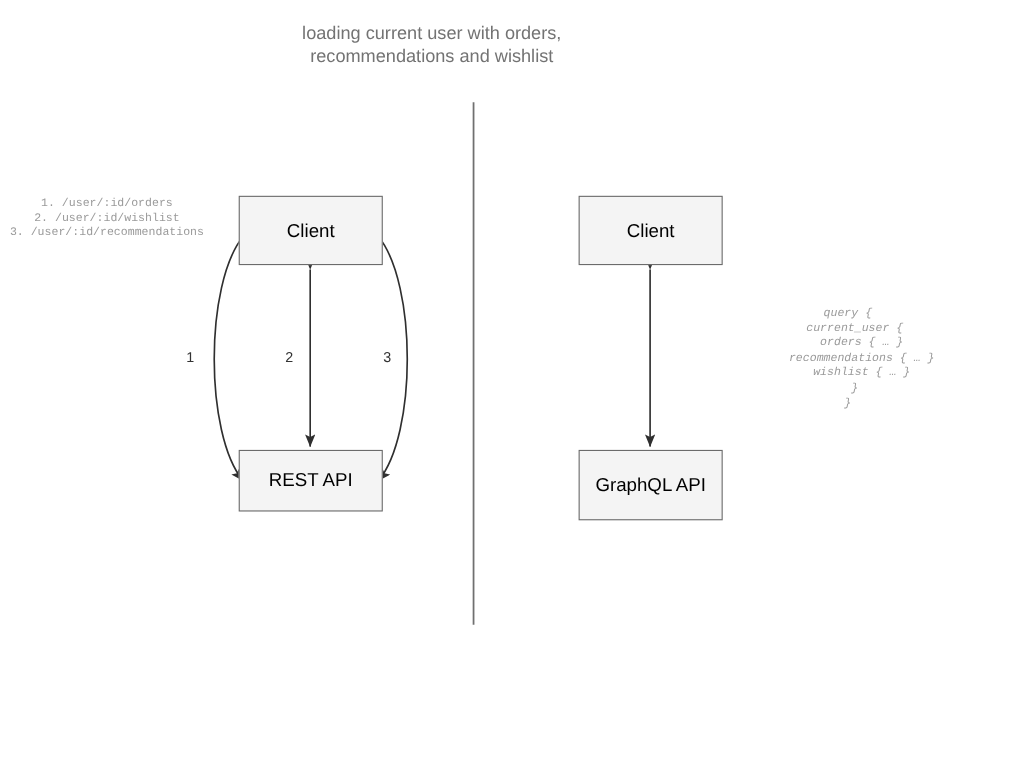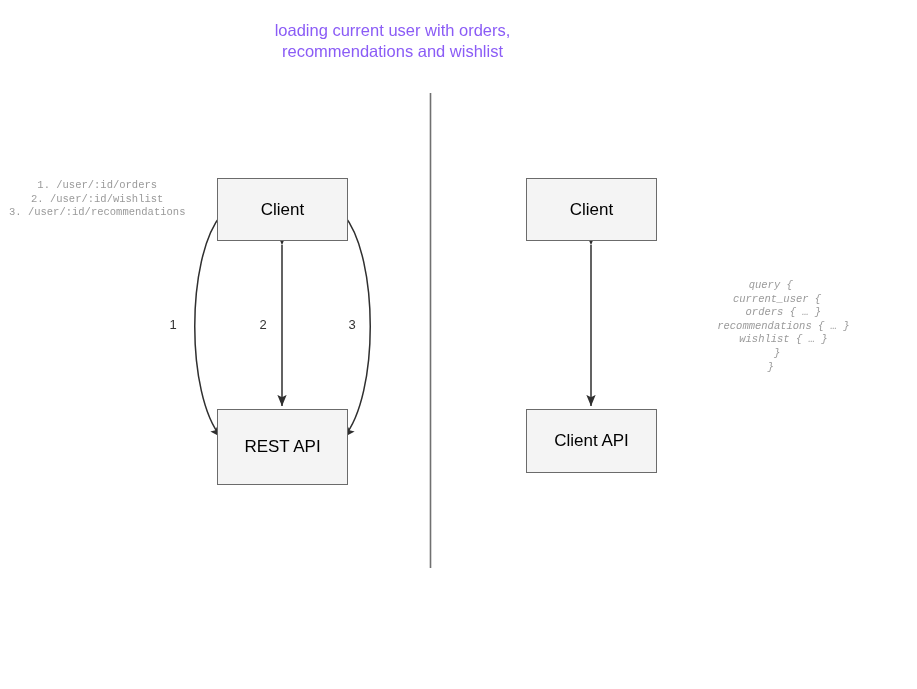--- a/index.html
+++ b/index.html
@@ -24,40 +24,40 @@
   }
 
   .diagram-title {
     position: absolute;
     left: 0;
     top: 20px;
     width: 785px;
     text-align: center;
     font-size: 16.5px;
     line-height: 21px;
-    color: #8b5cf6;
+    color: #737373;
     white-space: pre-line;
     font-family: "Liberation Sans", sans-serif;
   }
 
   .node-box {
     position: absolute;
     box-sizing: border-box;
     background: #f4f4f4;
     border: 1px solid #6b6b6b;
     display: flex;
     align-items: center;
     justify-content: center;
     font-size: 17px;
     color: #000000;
     font-family: "Liberation Sans", sans-serif;
   }
 
   #rest-client-box   { left: 217px; top: 178px; width: 131px; height: 63px; }
-  #rest-api-box      { left: 217px; top: 409px; width: 131px; height: 76px; }
+  #rest-api-box      { left: 217px; top: 409px; width: 131px; height: 56px; }
   #graphql-client-box{ left: 526px; top: 178px; width: 131px; height: 63px; }
   #graphql-api-box   { left: 526px; top: 409px; width: 131px; height: 64px; }
 
   .edge-number {
     position: absolute;
     font-size: 13px;
     color: #333333;
     font-family: "Liberation Sans", sans-serif;
     text-align: center;
     width: 20px;
@@ -116,21 +116,21 @@
 
 <div class="code-block" id="rest-endpoint-list">1. /user/:id/orders
 2. /user/:id/wishlist
 3. /user/:id/recommendations</div>
 
 <div class="node-box" id="graphql-client-box">
   <span>Client</span>
 </div>
 
 <div class="node-box" id="graphql-api-box">
-  <span>Client API</span>
+  <span>GraphQL API</span>
 </div>
 
 <div class="code-block" id="graphql-query-code">query {
   current_user {
     orders { … }
     recommendations { … }
     wishlist { … }
   }
 }</div>
 

